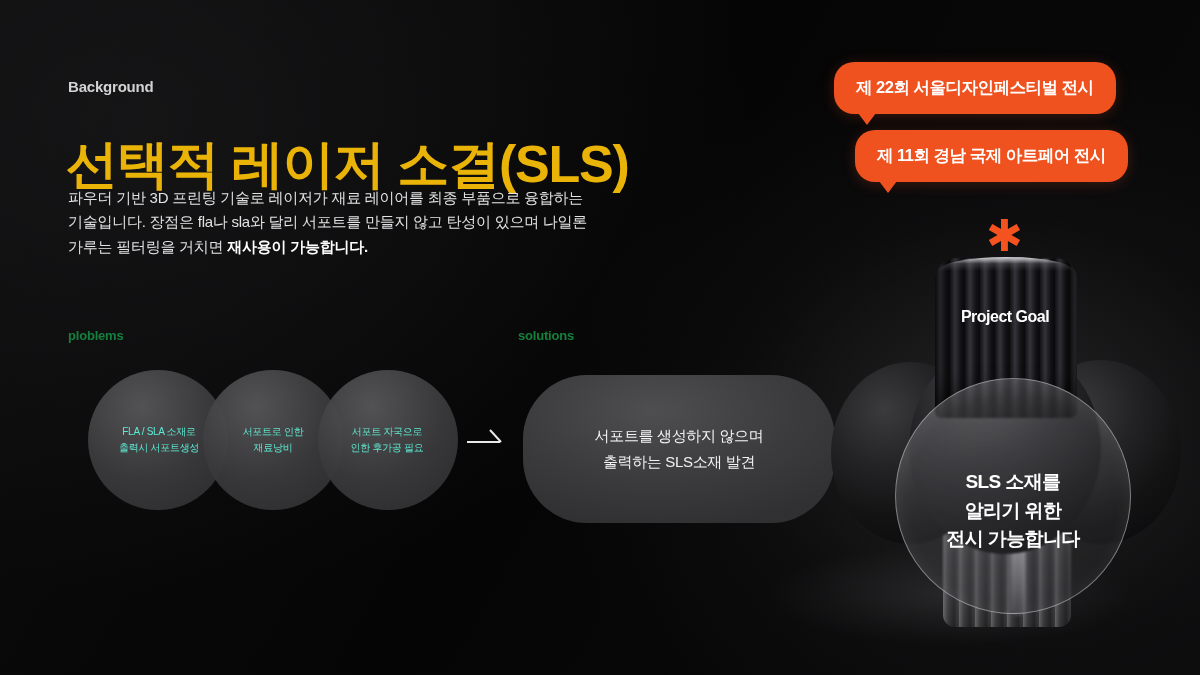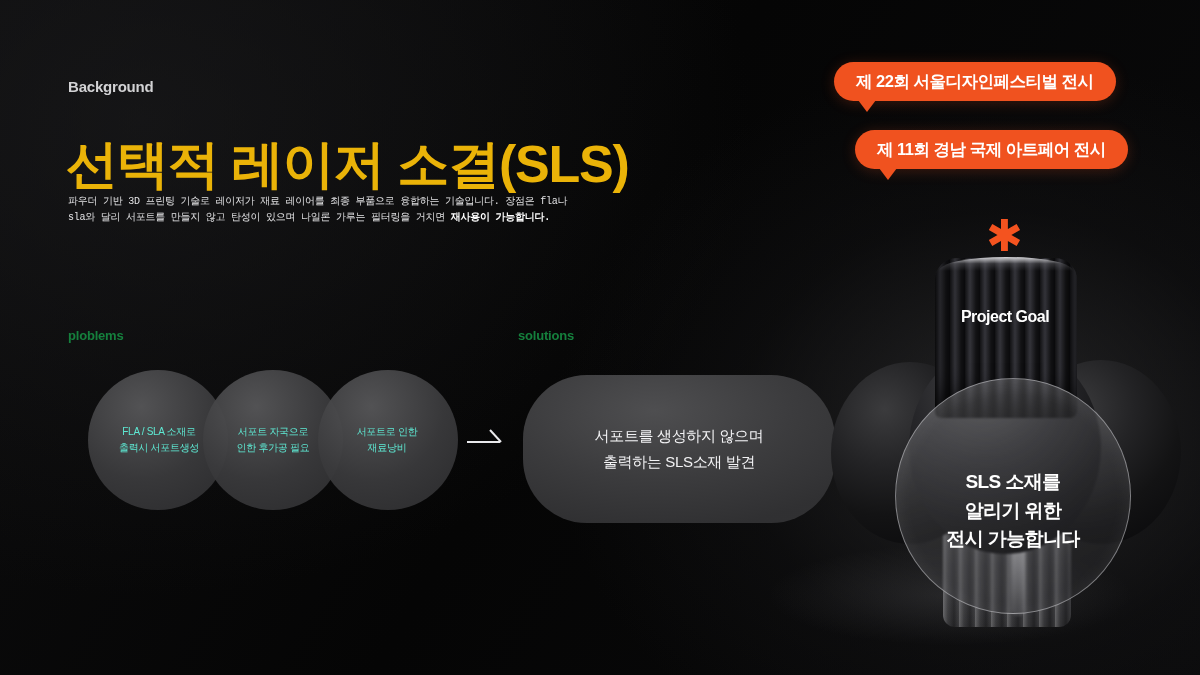--- a/index.html
+++ b/index.html
@@ -35,22 +35,22 @@
   .eyebrow{
     position:absolute; left:68px; top:78px;
     font-size:15px; font-weight:bold; color:#d2d2d4; letter-spacing:-0.2px;
   }
   .headline{
     position:absolute; left:66px; top:130px;
     font-size:52px; font-weight:bold; color:#eab308; letter-spacing:-1.2px;
     white-space:nowrap;
   }
   .lede{
-    position:absolute; left:68px; top:194px; width:520px;
-    font-size:10px; line-height:1.62; color:#e3e3e5; letter-spacing:-0.25px;font-family:Liberation Mono, monospace;
+    position:absolute; left:68px; top:186px; width:520px;
+    font-size:15px; line-height:1.62; color:#e3e3e5; letter-spacing:-0.25px;
   }
   .lede b{ font-weight:bold; color:#ffffff; }
 
   
   .caption{
     position:absolute; font-size:13px; font-weight:bold;
     color:#15803d; letter-spacing:-0.2px;
   }
   #cap-problems{ left:68px; top:328px; }
   #cap-solutions{ left:518px; top:328px; }
@@ -89,21 +89,21 @@
     letter-spacing:-0.35px; white-space:pre-line;
   }
 
   
   .arrow{ position:absolute; }
   #arrow-1{ left:466px; top:425px; }
   #arrow-2{ left:846px; top:425px; }
 
   
   .badge{
-    position:absolute; height:39px; border-radius:20px;
+    position:absolute; height:52px; border-radius:20px;
     background:#f0521f;
     display:flex; align-items:center; justify-content:flex-end;
     padding:0 22px;
     box-shadow:0 2px 14px rgba(240,82,31,0.22);
   }
   .badge span{
     font-size:16.5px; font-weight:bold; color:#ffffff; letter-spacing:-0.5px;
     white-space:nowrap;
   }
   .badge::after{
@@ -210,24 +210,24 @@
   <div class="caption" id="cap-problems">ploblems</div>
   <div class="caption" id="cap-solutions">solutions</div>
 
   <div class="blob">
     <div class="circ c1"></div>
     <div class="circ c2"></div>
     <div class="circ c3"></div>
     <div class="blob-text">
       <div class="cell">FLA / SLA 소재로
 출력시 서포트생성</div>
+      <div class="cell">서포트로 인한
+재료낭비</div>
       <div class="cell">서포트 자국으로
 인한 후가공 필요</div>
-      <div class="cell">서포트로 인한
-재료낭비</div>
     </div>
   </div>
 
   <svg class="arrow" id="arrow-1" width="44" height="24" viewBox="0 0 44 24">
     <path d="M1 17 H34" stroke="#e9e9ec" stroke-width="2" fill="none"></path>
     <path d="M24 5 L35 17" stroke="#e9e9ec" stroke-width="2" fill="none"></path>
   </svg>
 
   <div class="pill">
     <div class="pill-text">서포트를 생성하지 않으며

